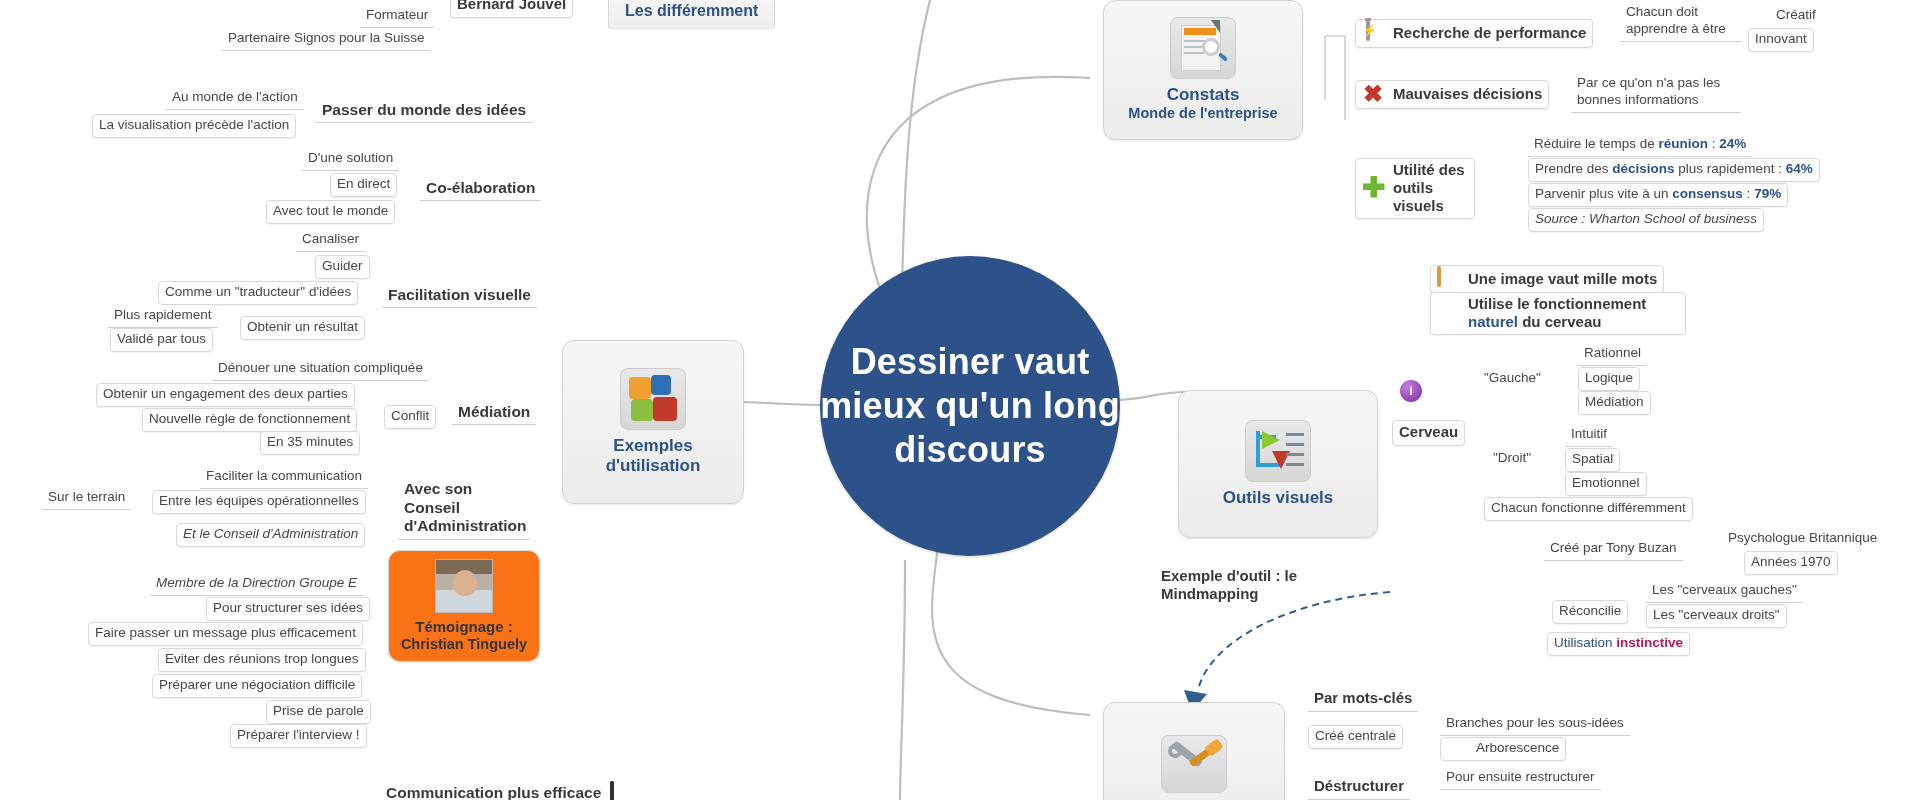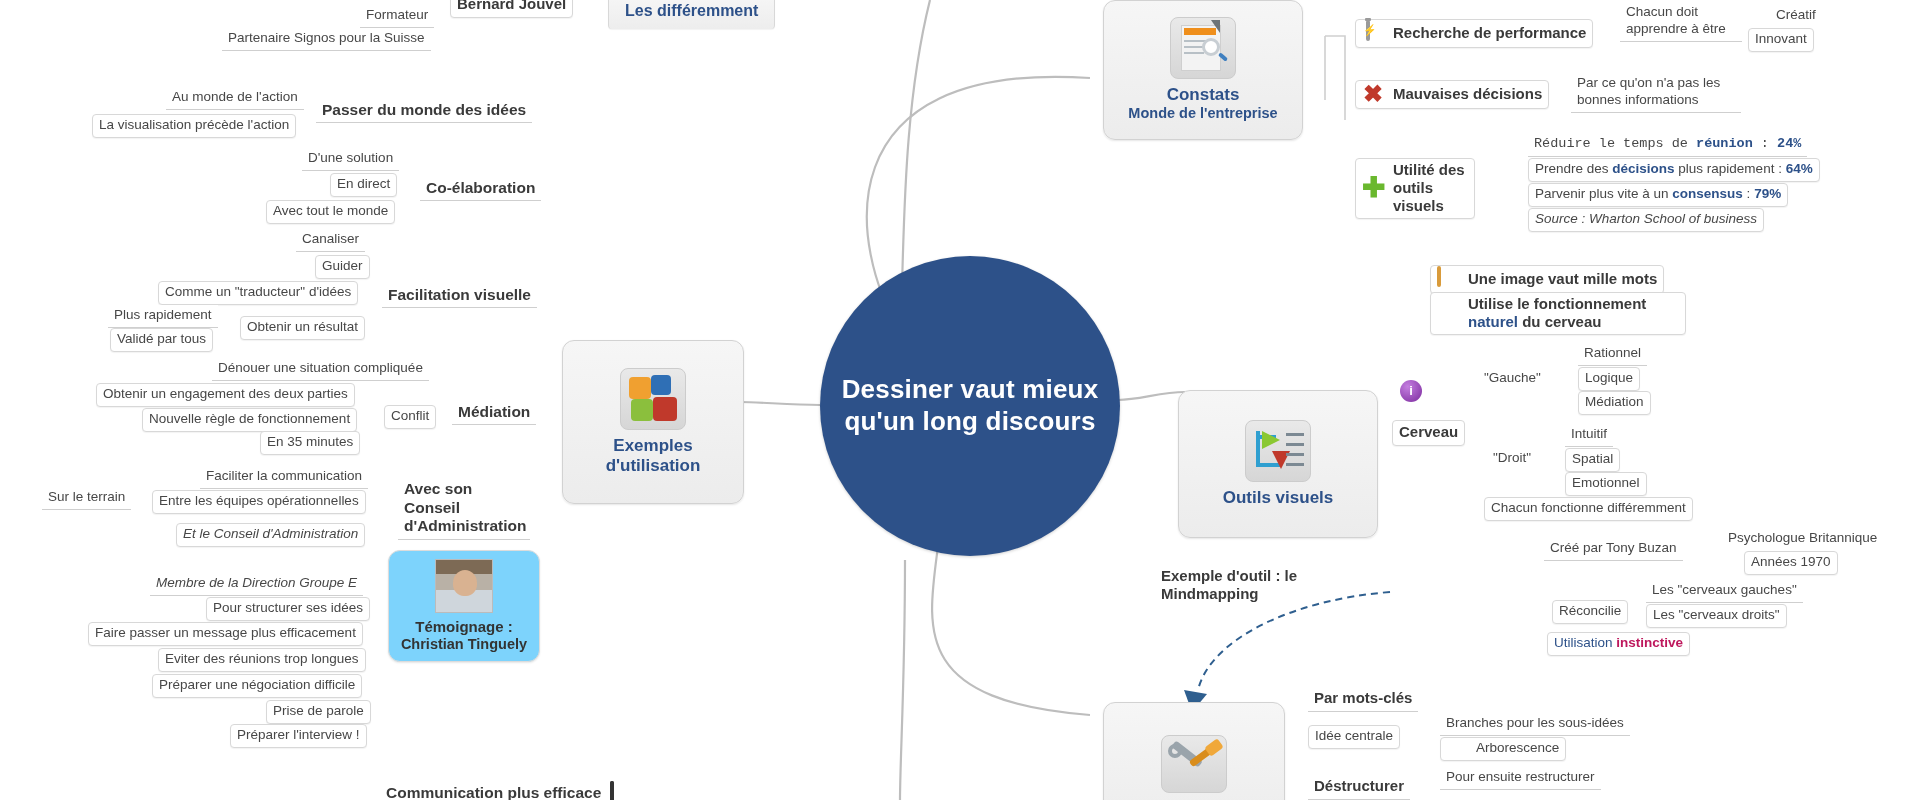--- a/index.html
+++ b/index.html
@@ -14,21 +14,21 @@
   #canvas { position:absolute; inset:0; }
   svg.links { position:absolute; left:0; top:0; width:1920px; height:800px; pointer-events:none; }
 
   
   .central {
     position:absolute; left:820px; top:256px;
     width:300px; height:300px; border-radius:50%;
     background:#2d5189;
     display:flex; align-items:center; justify-content:center;
     color:#fff; text-align:center;
-    font-size:26px; font-weight:bold; line-height:1.22;
+    font-size:36px; font-weight:bold; line-height:1.22;
     letter-spacing:.2px;
     box-shadow:0 1px 3px rgba(0,0,0,.18);
   }
 
   
   .imgnode {
     position:absolute;
     background:linear-gradient(#f6f6f6,#ececec);
     border:1px solid #d2d2d2; border-radius:12px;
     display:flex; flex-direction:column; align-items:center; justify-content:center;
@@ -245,21 +245,21 @@
   <div class="node boxed" style="left:152px; top:490px;">
     <span>Entre les équipes opérationnelles</span>
   </div>
   <div class="node boxed" style="left:176px; top:523px;font-style:italic;">
     <span>Et le Conseil d'Administration</span>
   </div>
   <div class="node" style="left:42px; top:487px;">
     <span>Sur le terrain</span>
   </div>
 
-  <div class="imgnode" style="left:388px; top:550px; width:152px; height:112px; background:#7dd3fc; border-color:#dcdcdc;">
+  <div class="imgnode" style="left:388px; top:550px; width:152px; height:112px; background:#f97316; border-color:#dcdcdc;">
     <div class="portrait" style="position:relative; left:0; top:0; margin-bottom:5px;"></div>
     <div class="cap" style="color:#333; font-size:15px;">
       <span>Témoignage :</span>
       <span class="sub">Christian Tinguely</span>
     </div>
   </div>
   <div class="node italic" style="left:150px; top:573px;">
     <span>Membre de la Direction Groupe E</span>
   </div>
   <div class="node boxed" style="left:206px; top:597px;">
@@ -322,21 +322,21 @@
     <span class="txt">Mauvaises décisions</span>
   </div>
   <div class="node twoline" style="left:1571px; top:73px; width:170px;">
     <span>Par ce qu'on n'a pas les bonnes informations</span>
   </div>
 
   <div class="node boxed bold iconed twoline" style="left:1355px; top:158px; width:120px; line-height:1.2;">
     <span class="ico ico-plus">✚</span>
     <span class="txt" style="white-space:normal;">Utilité des outils visuels</span>
   </div>
-  <div class="node" style="left:1528px; top:134px;font-family:Liberation Mono, monospace;">
+  <div class="node" style="left:1528px; top:134px;">
     <span>Réduire le temps de <span style="color:#2d5189;font-weight:bold">réunion</span> : <span style="color:#2d5189;font-weight:bold">24%</span></span>
   </div>
   <div class="node boxed" style="left:1528px; top:158px;">
     <span>Prendre des <span style="color:#2d5189;font-weight:bold">décisions</span> plus rapidement : <span style="color:#2d5189;font-weight:bold">64%</span></span>
   </div>
   <div class="node boxed" style="left:1528px; top:183px;">
     <span>Parvenir plus vite à un <span style="color:#2d5189;font-weight:bold">consensus</span> : <span style="color:#2d5189;font-weight:bold">79%</span></span>
   </div>
   <div class="node boxed italic" style="left:1528px; top:208px;">
     <span>Source : Wharton School of business</span>
@@ -437,21 +437,21 @@
     </div>
     <div class="cap">
       <span></span>
     </div>
   </div>
 
   <div class="node bold" style="left:1308px; top:687px;">
     <span>Par mots-clés</span>
   </div>
   <div class="node boxed" style="left:1308px; top:725px;">
-    <span>Idée centrale</span>
+    <span>Créé centrale</span>
   </div>
   <div class="node" style="left:1440px; top:713px;">
     <span>Branches pour les sous-idées</span>
   </div>
   <div class="node boxed" style="left:1440px; top:737px;padding-left:35px;">
     <span>Arborescence</span>
   </div>
   <div class="node bold" style="left:1308px; top:775px;text-align:right;">
     <span>Déstructurer</span>
   </div>

